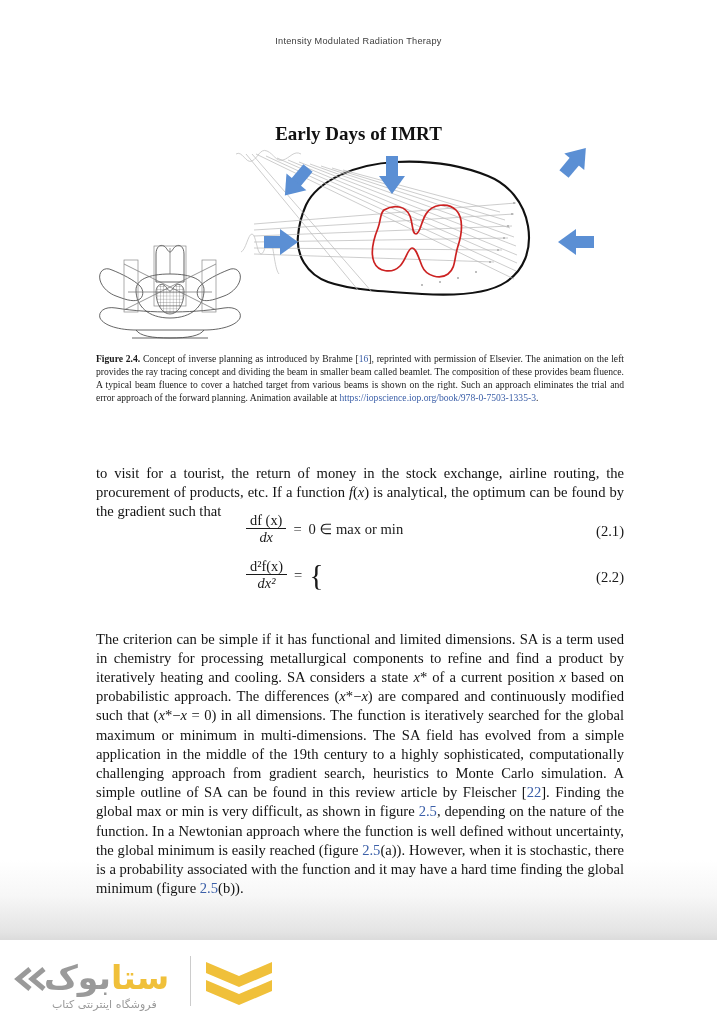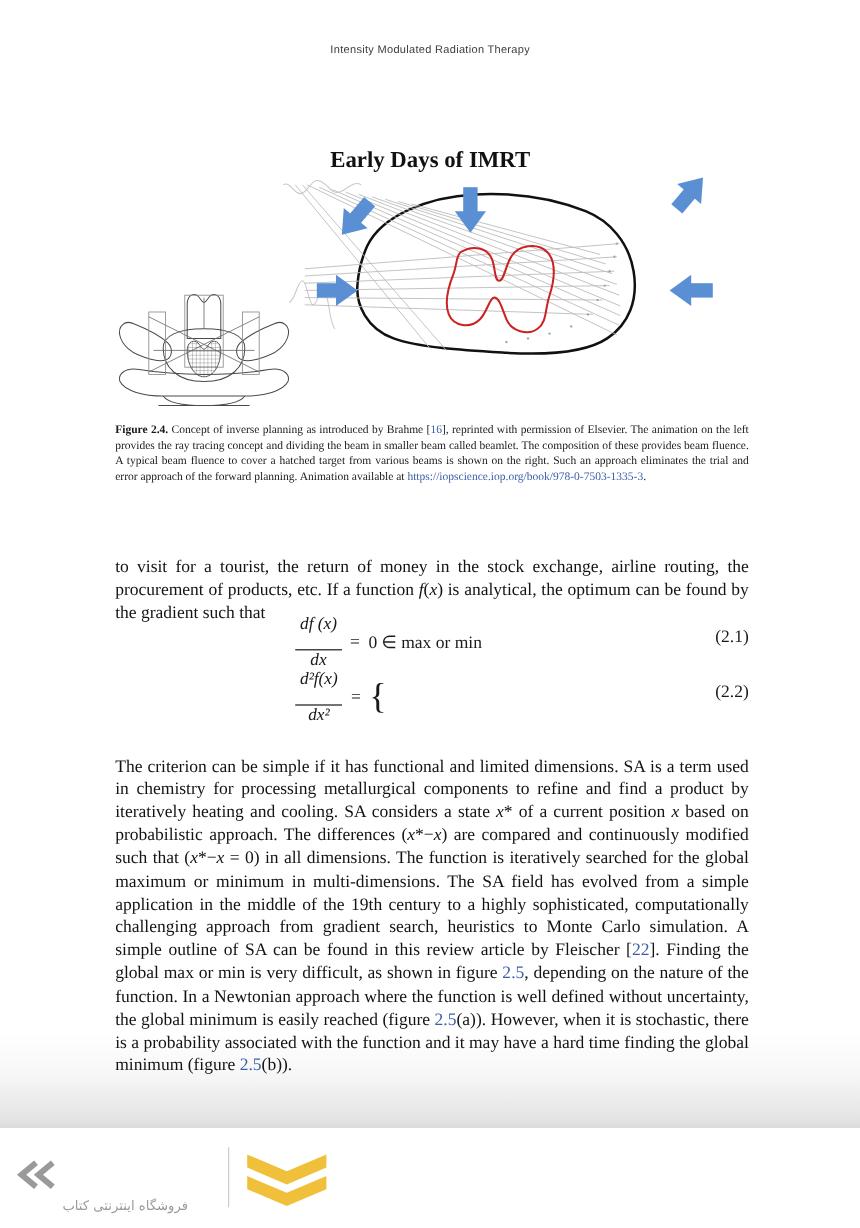--- a/index.html
+++ b/index.html
@@ -107,23 +107,22 @@
     font-size: 14.6px;
   }
   .frac {
     display: inline-flex;
     flex-direction: column;
     align-items: center;
     vertical-align: middle;
     line-height: 1.05;
   }
   .frac .num {
-    padding: 0 4px 13px 4px;
+    padding: 0 4px 0 4px;
     border-bottom: 1px solid #1a1a1a;
-    font-style: italic;
     font-size: 14.4px;
     white-space: nowrap;
   }
   .frac .den {
     padding: 1px 4px 0 4px;
     font-style: italic;
     font-size: 14.4px;
     white-space: nowrap;
   }
   .eq-rel { margin: 0 7px; font-size: 14.6px; }
@@ -388,20 +387,21 @@
 
 <div id="footer-banner">
 
   <div id="footer-left">
 
     <svg style="position:absolute;left:14px;top:26px;" width="34" height="26">
       <polyline points="16,3 4,13 16,23" fill="none" stroke="#9a9a9a" stroke-width="5" stroke-linejoin="miter"></polyline>
       <polyline points="30,3 18,13 30,23" fill="none" stroke="#9a9a9a" stroke-width="5" stroke-linejoin="miter"></polyline>
     </svg>
 
+    <div id="logo-wordmark"><span class="gold">ستا</span><span>بوک</span></div>
 
     <div id="logo-sub">فروشگاه اینترنتی کتاب</div>
 
     <div id="logo-divider"></div>
 
     <svg id="logo-chev" width="78" height="50">
       <polyline points="6,4 39,18 72,4 72,15 39,29 6,15" fill="#f0c03a"></polyline>
       <polyline points="6,22 39,36 72,22 72,33 39,47 6,33" fill="#f0c03a"></polyline>
     </svg>
   </div>

